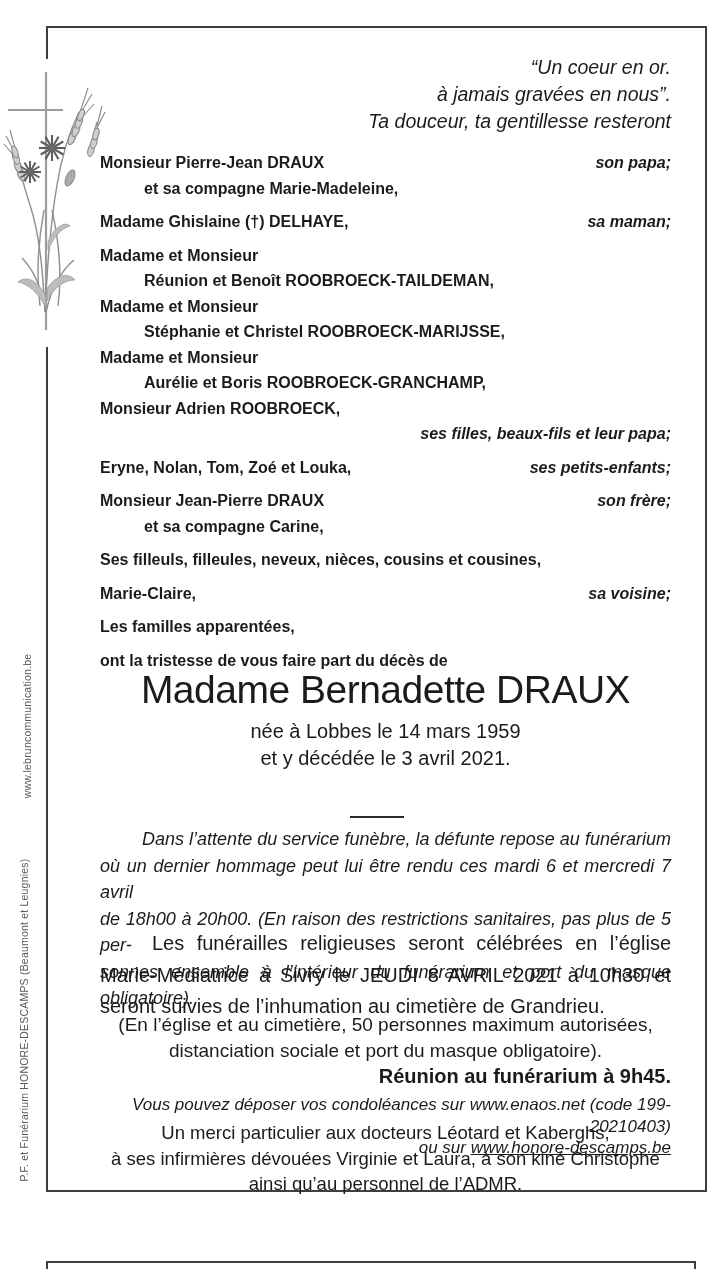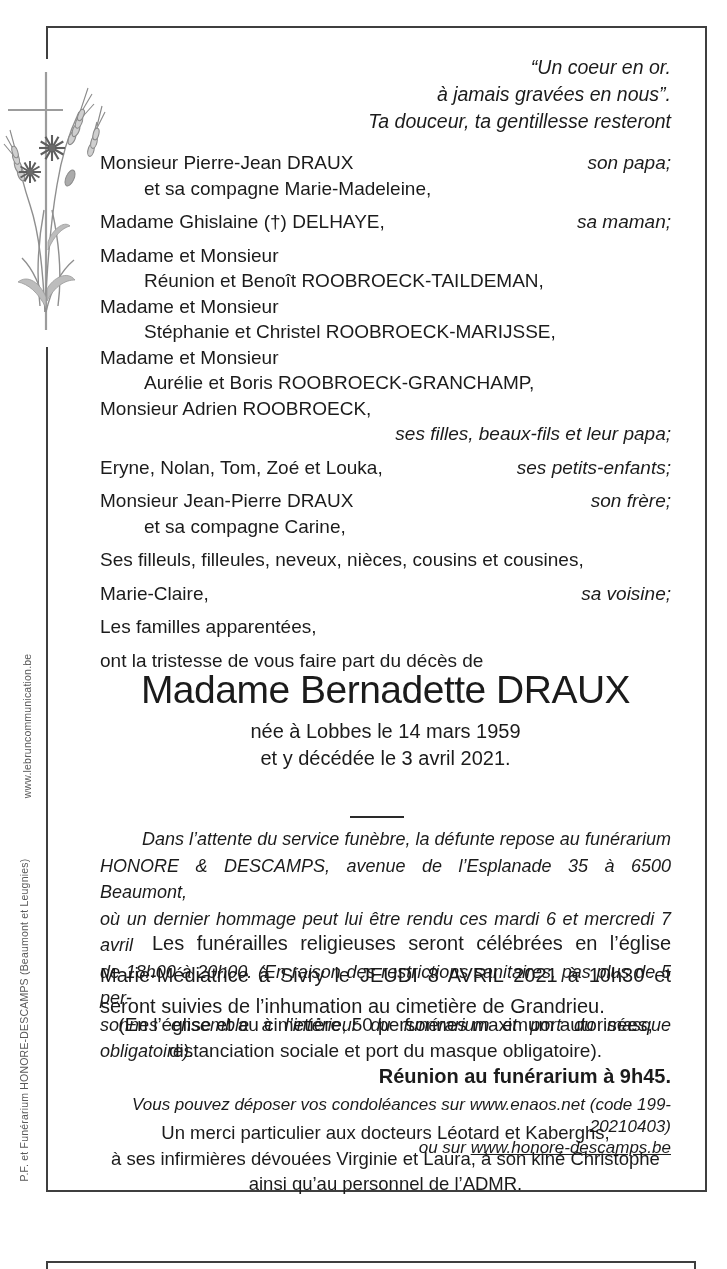--- a/index.html
+++ b/index.html
@@ -10,21 +10,21 @@
     -webkit-font-smoothing:antialiased;
   }
   .card{
     position:absolute;left:46px;top:26px;width:661px;height:1166px;
     border:2px solid #3f3f3f;box-sizing:border-box;background:#fff;
   }
   
   .border-gap{position:absolute;left:-2px;top:31px;width:2px;height:288px;background:#fff;}
   .blk{position:absolute;left:52px;right:34px;}
   .epigraph{top:26px;text-align:right;font-style:italic;font-size:19.5px;line-height:27px;}
-  .relatives{top:122px;font-size:19px;line-height:25.5px;}
+  .relatives{top:122px;font-size:16px;line-height:25.5px;font-weight:bold;}
   .rel-row{display:flex;justify-content:space-between;align-items:baseline;}
   .rel-row.gap{margin-top:8px;}
   .rel-left.indent{padding-left:44px;}
   .rel-right{font-style:italic;padding-left:12px;white-space:nowrap;}
   .title{top:640px;text-align:center;font-weight:normal;font-size:39px;line-height:44px;letter-spacing:-0.5px;}
   .dates{top:690px;text-align:center;font-size:20px;line-height:27px;}
   .divider{position:absolute;top:780px;left:50%;width:54px;margin-left:-27px;border:0;border-top:2px solid #2a2a2a;}
   .repose{top:798px;font-style:italic;font-size:18px;line-height:26.5px;}
   .funeral{top:900px;font-size:20px;line-height:31.5px;}
   .jline{text-align:justify;text-align-last:justify;}
@@ -130,21 +130,20 @@
 
   <div class="blk dates">
       <div class="">née à Lobbes le 14 mars 1959</div>
       <div class="">et y décédée le 3 avril 2021.</div>
     </div>
 
   <hr class="divider">
 
   <div class="blk repose">
       <div class="jline ind42">Dans l’attente du service funèbre, la défunte repose au funérarium</div>
-      <div class="jline">HONORE &amp; DESCAMPS, avenue de l’Esplanade 35 à 6500 Beaumont,</div>
       <div class="jline">où un dernier hommage peut lui être rendu ces mardi 6 et mercredi 7 avril</div>
       <div class="jline">de 18h00 à 20h00. (En raison des restrictions sanitaires, pas plus de 5 per-</div>
       <div class="jline jlast">sonnes ensemble à l’intérieur du funérarium et port du masque obligatoire).</div>
     </div>
 
   <div class="blk funeral">
       <div class="jline ind52">Les funérailles religieuses seront célébrées en l’église</div>
       <div class="jline">Marie-Médiatrice à Sivry le JEUDI 8 AVRIL 2021 à 10h30 et</div>
       <div class="jline jlast">seront suivies de l’inhumation au cimetière de Grandrieu.</div>
     </div>

